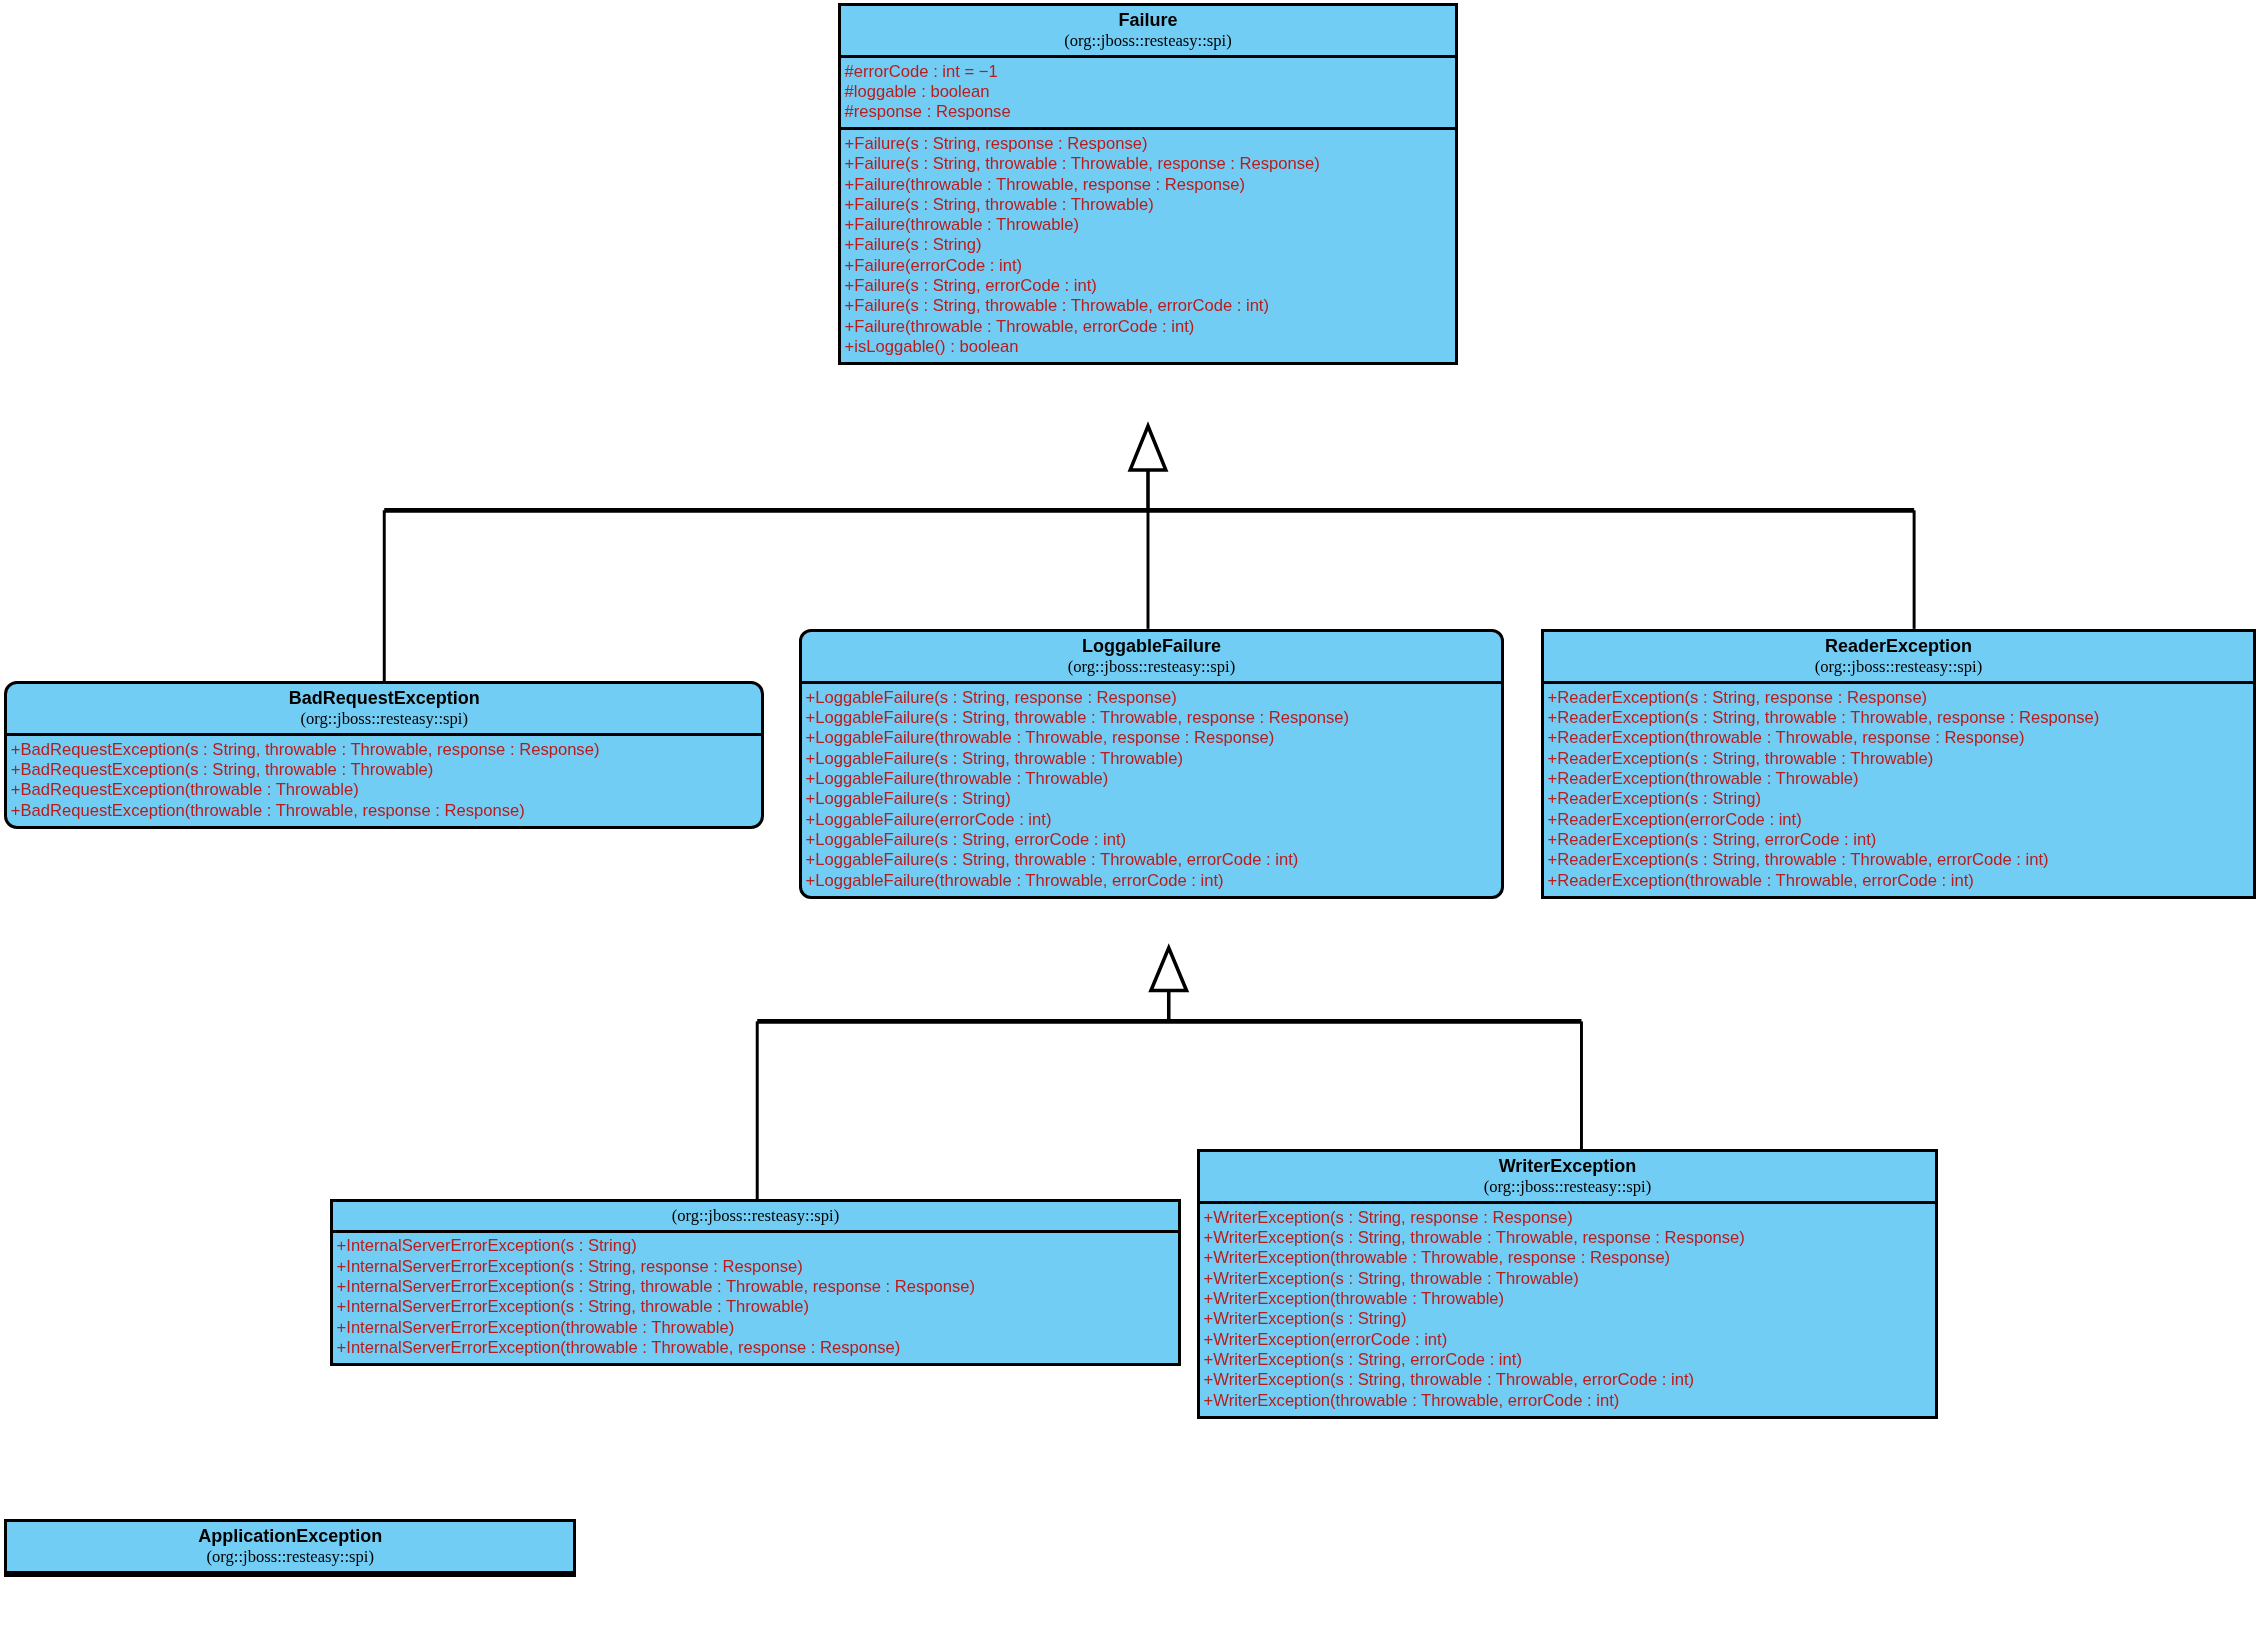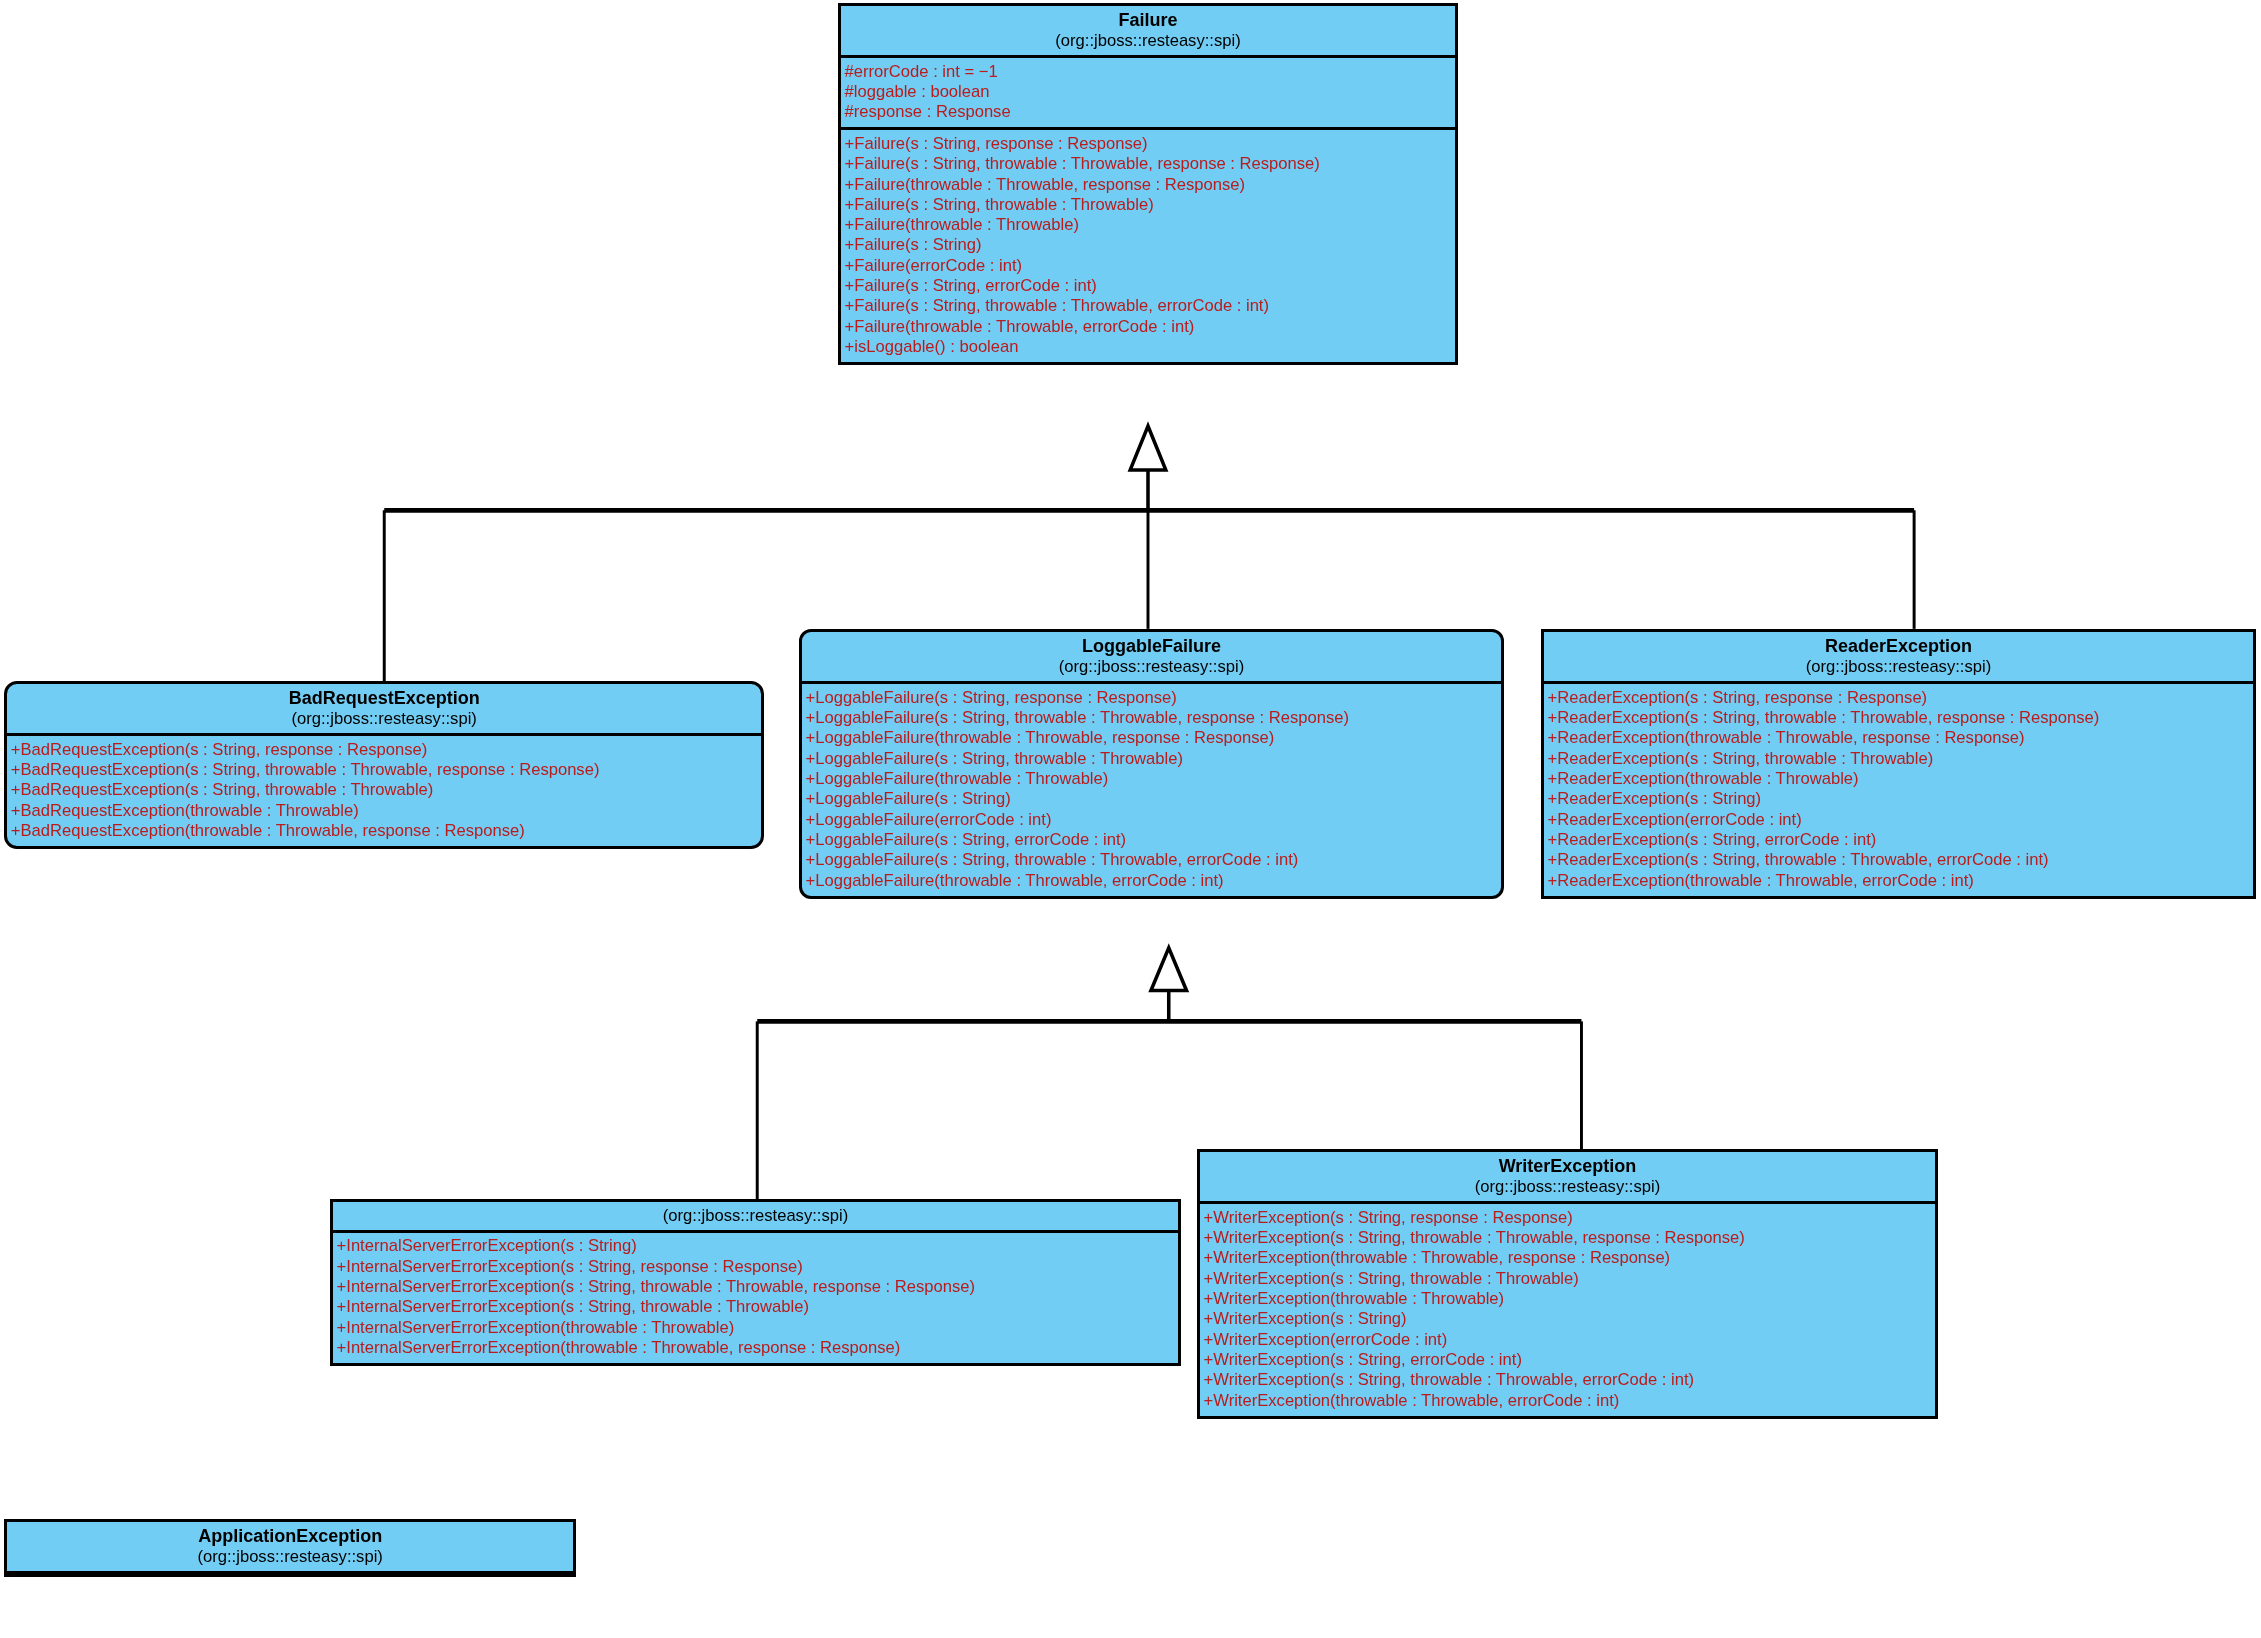--- a/index.html
+++ b/index.html
@@ -46,20 +46,21 @@
     line-height: 1.18;
     color: #000;
     white-space: nowrap;
   }
   .uml-pkg {
     font-size: 16.6px;
     font-weight: normal;
     line-height: 1.18;
     color: #000;
     white-space: nowrap;
+    font-family: Liberation Serif, serif;
   }
   .uml-compartment {
     box-sizing: border-box;
     padding: 3.6px 2.4px 4.7px 3.6px;
   }
   .uml-compartment + .uml-compartment {
     border-top: 3px solid #000000;
   }
   .uml-feature {
     font-size: 16.6px;
@@ -118,21 +119,20 @@
       <div class="uml-feature">+isLoggable() : boolean</div>
     </div>
   </div>
 
   <div class="uml-class" style="left:4.2px; top:681px; width:760px;border-radius:13px;">
     <div class="uml-header">
       <div class="uml-name">BadRequestException</div>
       <div class="uml-pkg">(org::jboss::resteasy::spi)</div>
     </div>
     <div class="uml-compartment">
-      <div class="uml-feature">+BadRequestException(s : String, response : Response)</div>
       <div class="uml-feature">+BadRequestException(s : String, throwable : Throwable, response : Response)</div>
       <div class="uml-feature">+BadRequestException(s : String, throwable : Throwable)</div>
       <div class="uml-feature">+BadRequestException(throwable : Throwable)</div>
       <div class="uml-feature">+BadRequestException(throwable : Throwable, response : Response)</div>
     </div>
   </div>
 
   <div class="uml-class" style="left:799px; top:629px; width:705px;border-radius:12px;">
     <div class="uml-header">
       <div class="uml-name">LoggableFailure</div>

